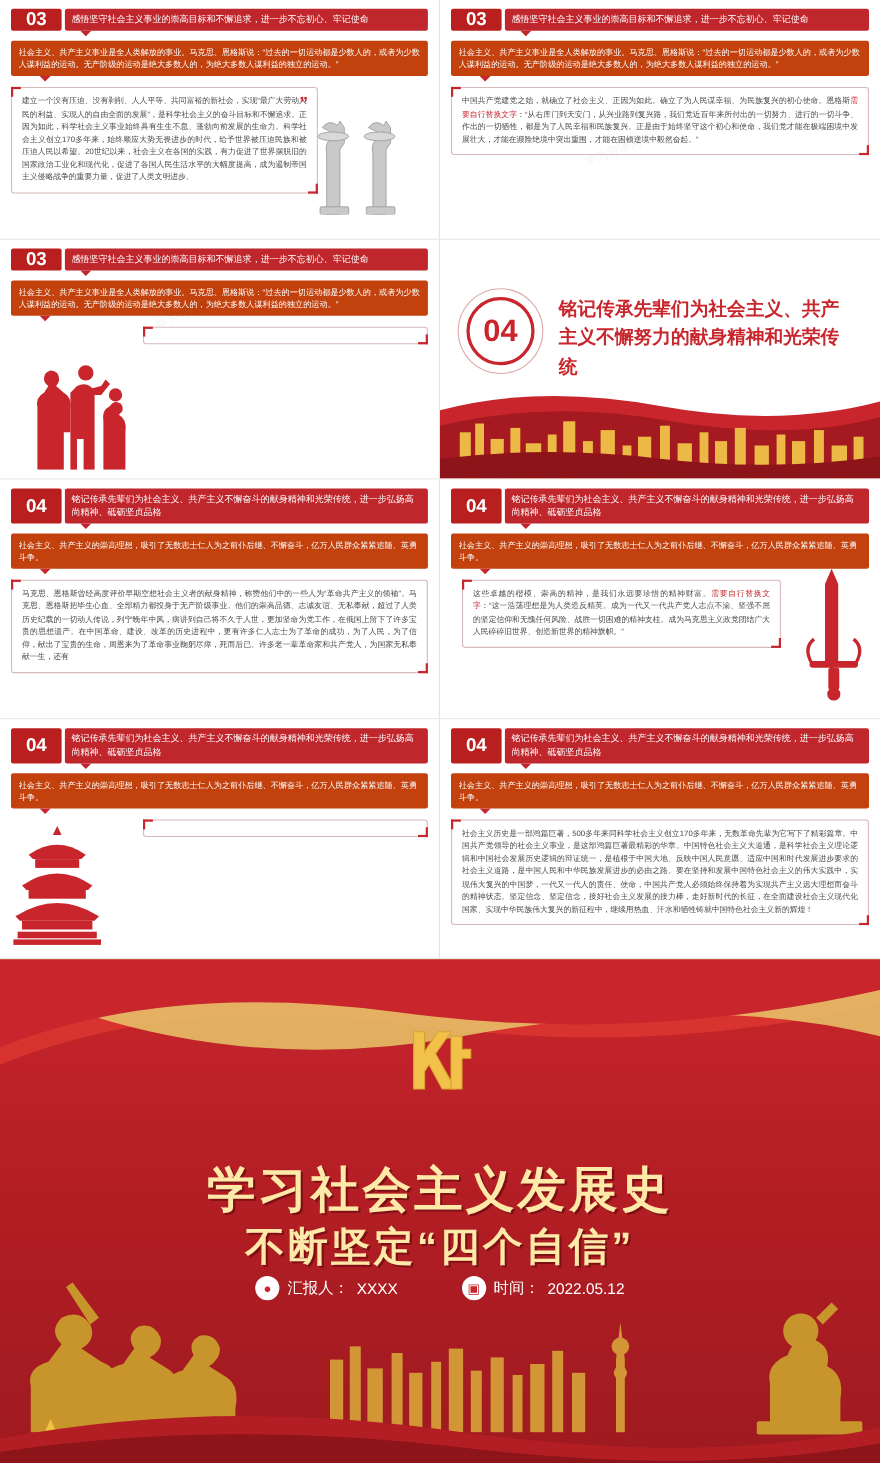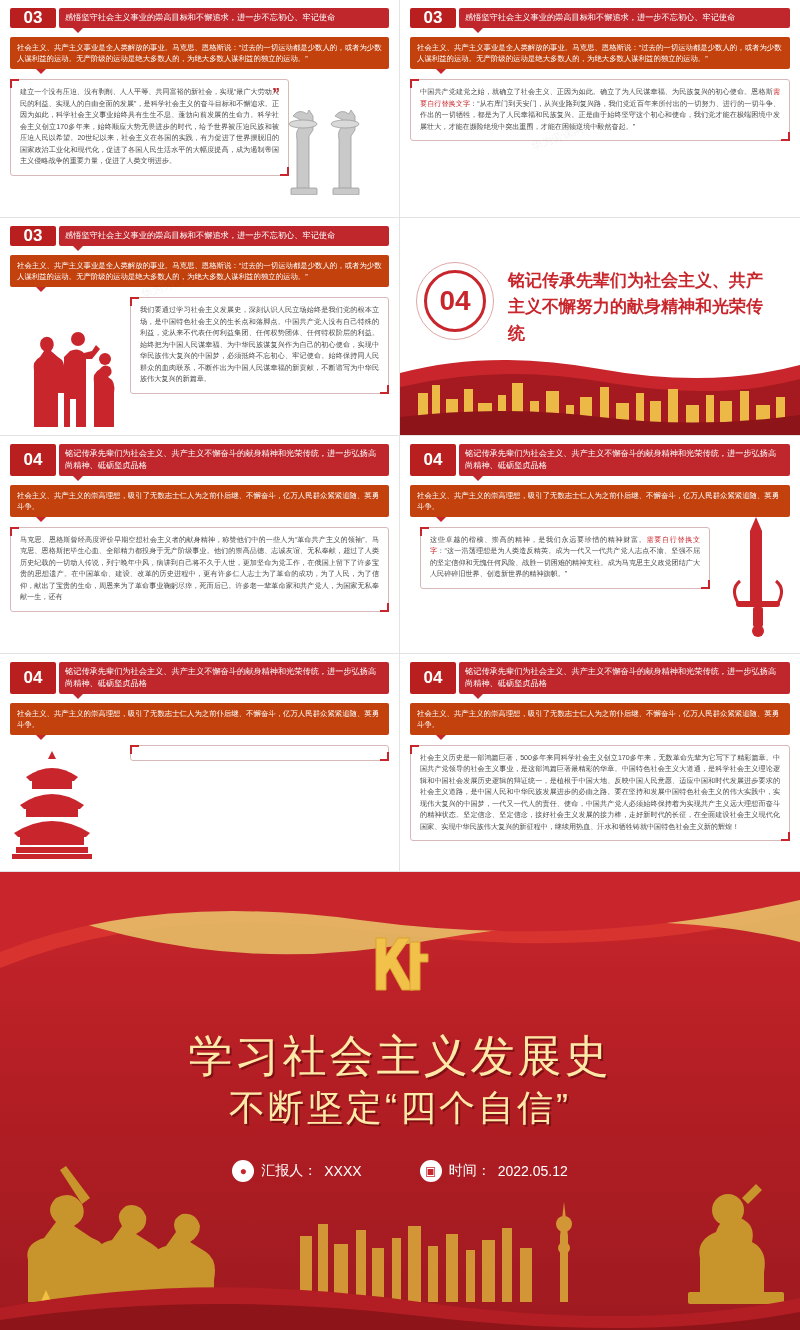--- a/index.html
+++ b/index.html
@@ -169,23 +169,24 @@
     left: 0; top: 872px;
     width: 800px; height: 458px;
     background: linear-gradient(180deg,#c8262c 0%,#b31e24 46%,#9e1a20 100%);
     overflow: hidden;
   }
   .cover-title1, .cover-title2 {
     position: absolute;
     width: 100%;
     text-align: center;
     color: #ffe9a8;
-    font-weight: normal;
+    font-weight: bold;
     letter-spacing: 3px;
     text-shadow: 2px 2px 0 #7d1015;
+    margin-top: 25px;
   }
   .cover-title1 { top: 155px; font-size: 44px; }
   .cover-title2 { top: 212px; font-size: 36px; }
   .cover-meta {
     position: absolute;
     top: 288px; width: 100%;
     display: flex; justify-content: center; gap: 58px;
     color: #ffffff; font-size: 14px;
   }
   .meta-item { display: flex; align-items: center; gap: 7px; }
@@ -252,21 +253,20 @@
     </div>
 
     <div class="slide">
       <div class="hdr">
         <div class="num-badge">03</div>
         <div class="hdr-text">感悟坚守社会主义事业的崇高目标和不懈追求，进一步不忘初心、牢记使命</div>
       </div>
       <div class="strip">社会主义、共产主义事业是全人类解放的事业。马克思、恩格斯说：“过去的一切运动都是少数人的，或者为少数人谋利益的运动。无产阶级的运动是绝大多数人的，为绝大多数人谋利益的独立的运动。”</div>
       <div class="bodybox narrow-l">
         <span class="corner-tl"></span>
-        <span>我们要通过学习社会主义发展史，深刻认识人民立场始终是我们党的根本立场，是中国特色社会主义的生长点和落脚点。中国共产党人没有自己特殊的利益，党从来不代表任何利益集团、任何权势团体、任何特权阶层的利益。始终把为中国人民谋幸福、为中华民族谋复兴作为自己的初心使命，实现中华民族伟大复兴的中国梦，必须抵终不忘初心、牢记使命。始终保持同人民群众的血肉联系，不断作出为中国人民谋幸福的新贡献，不断谱写为中华民族伟大复兴的新篇章。</span>
         <span class="corner-br"></span>
       </div>
       <svg class="art silhouette" viewBox="0 0 120 120">
         <g fill="#c8262c">
           <path d="M26 120 L26 64 Q24 54 32 50 L36 44 Q30 40 33 33 Q38 27 44 32 Q48 38 43 44 L50 50 Q58 54 56 66 L56 86 L50 86 L50 120 Z"></path>
           <path d="M56 50 L62 44 Q70 40 76 46 L84 44 L88 38 L92 42 L84 52 L78 52 L78 120 L68 120 L68 92 L62 92 L62 120 L56 120 Z"></path>
           <circle cx="70" cy="32" r="7"></circle>
           <path d="M86 120 L86 76 Q84 66 92 62 Q96 56 102 60 Q106 66 100 70 Q108 74 106 86 L106 120 Z"></path>
           <circle cx="97" cy="52" r="6"></circle>
         </g>

